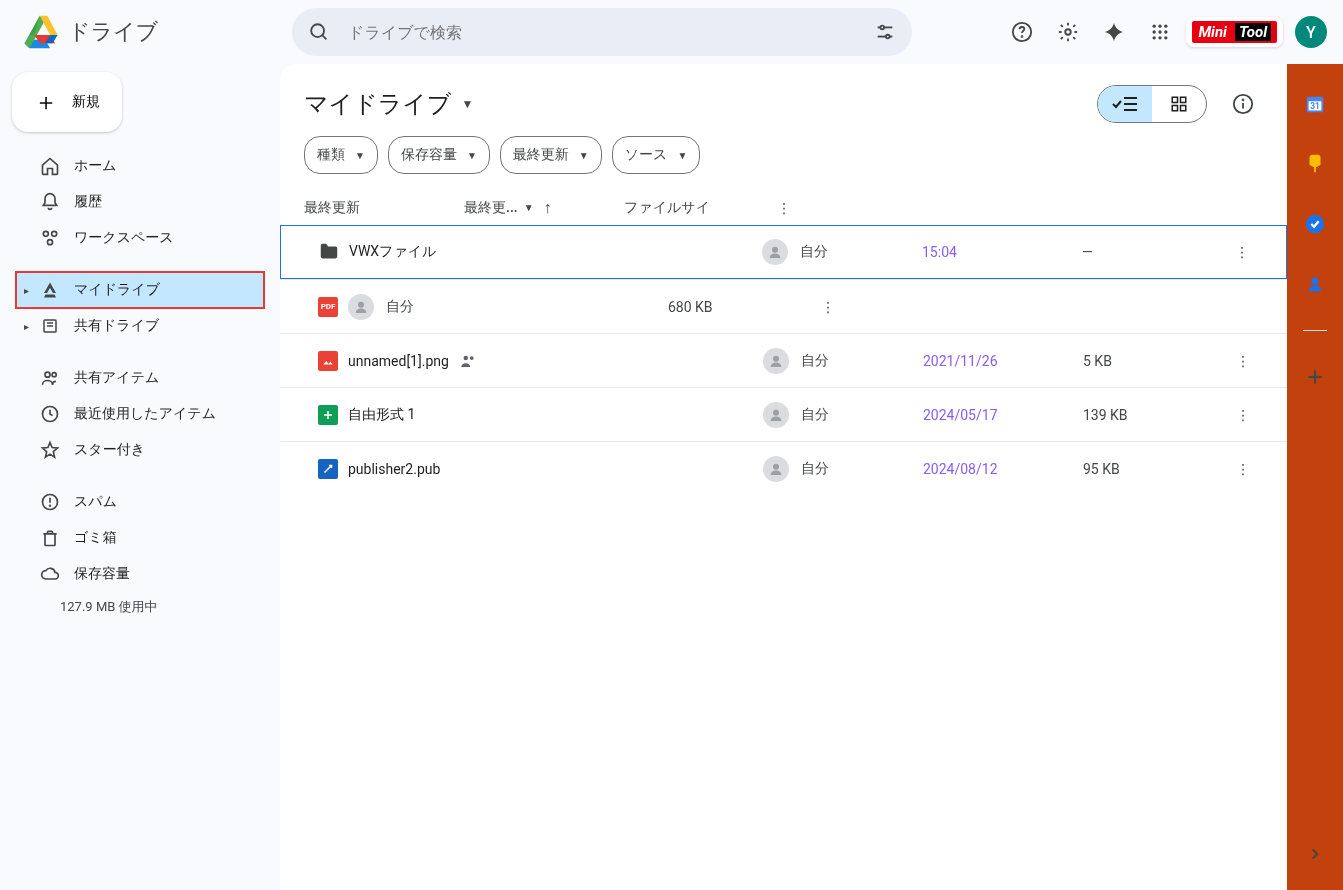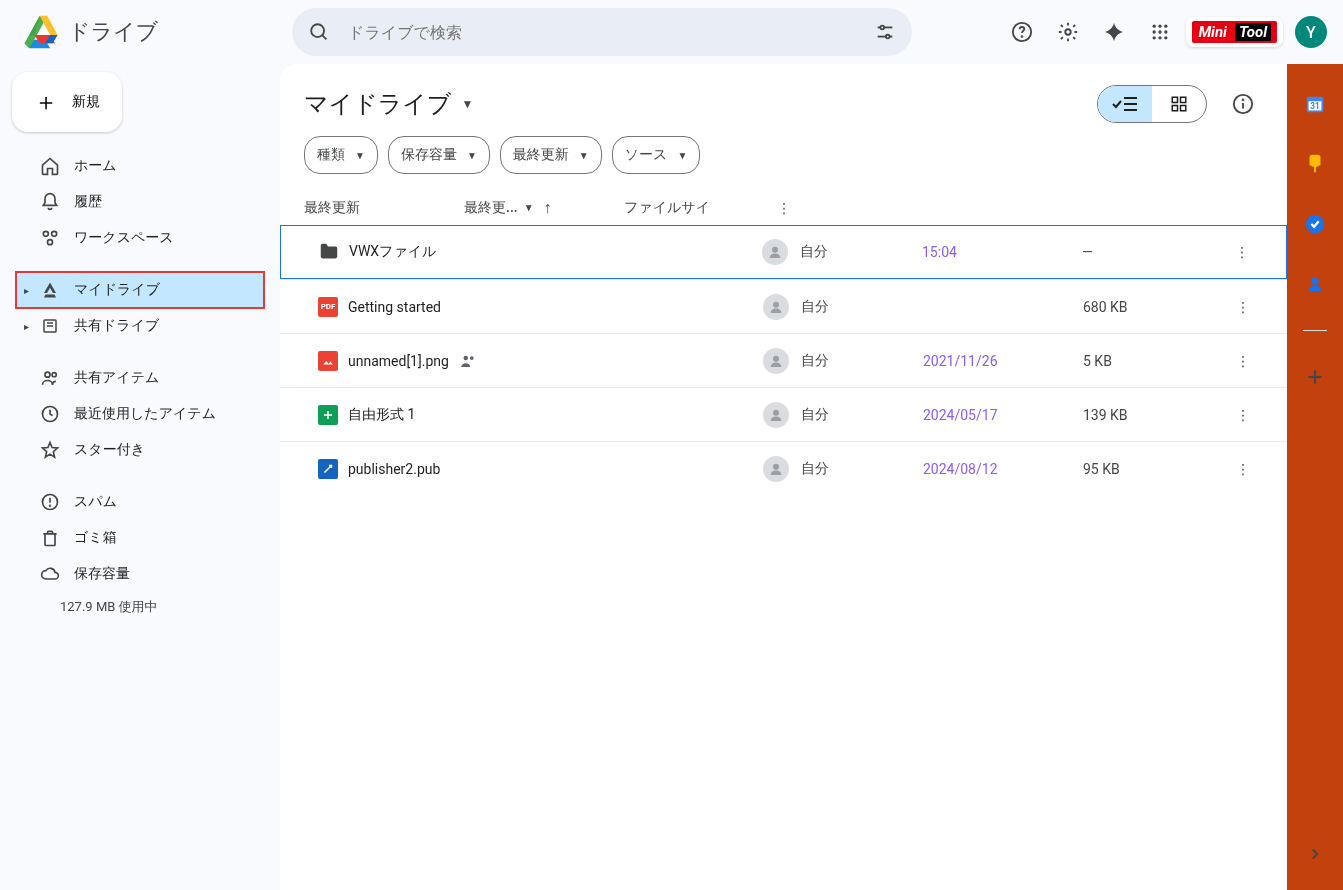--- a/index.html
+++ b/index.html
@@ -346,21 +346,20 @@
               </svg>
             </span>自分</span>
           <span class="mod">15:04</span>
           <span class="size">—</span>
           <span class="actions">⋮</span>
         </div>
         <div class="row">
           <span class="ficon">
             <div style="width:20px;height:20px;background:#ea4335;border-radius:2px;color:#fff;font-size:8px;font-weight:bold;display:flex;align-items:center;justify-content:center;">PDF</div>
           </span>
-          <span class="fname">Getting started</span>
           <span class="owner"><span class="ava">
               <svg width="18" height="18" viewBox="0 0 24 24" fill="#9aa0a6">
                 <circle cx="12" cy="9" r="4"></circle>
                 <path d="M5 20c0-4 3-6 7-6s7 2 7 6z"></path>
               </svg>
             </span>自分</span>
           <span class="mod"></span>
           <span class="size">680 KB</span>
           <span class="actions">⋮</span>
         </div>

